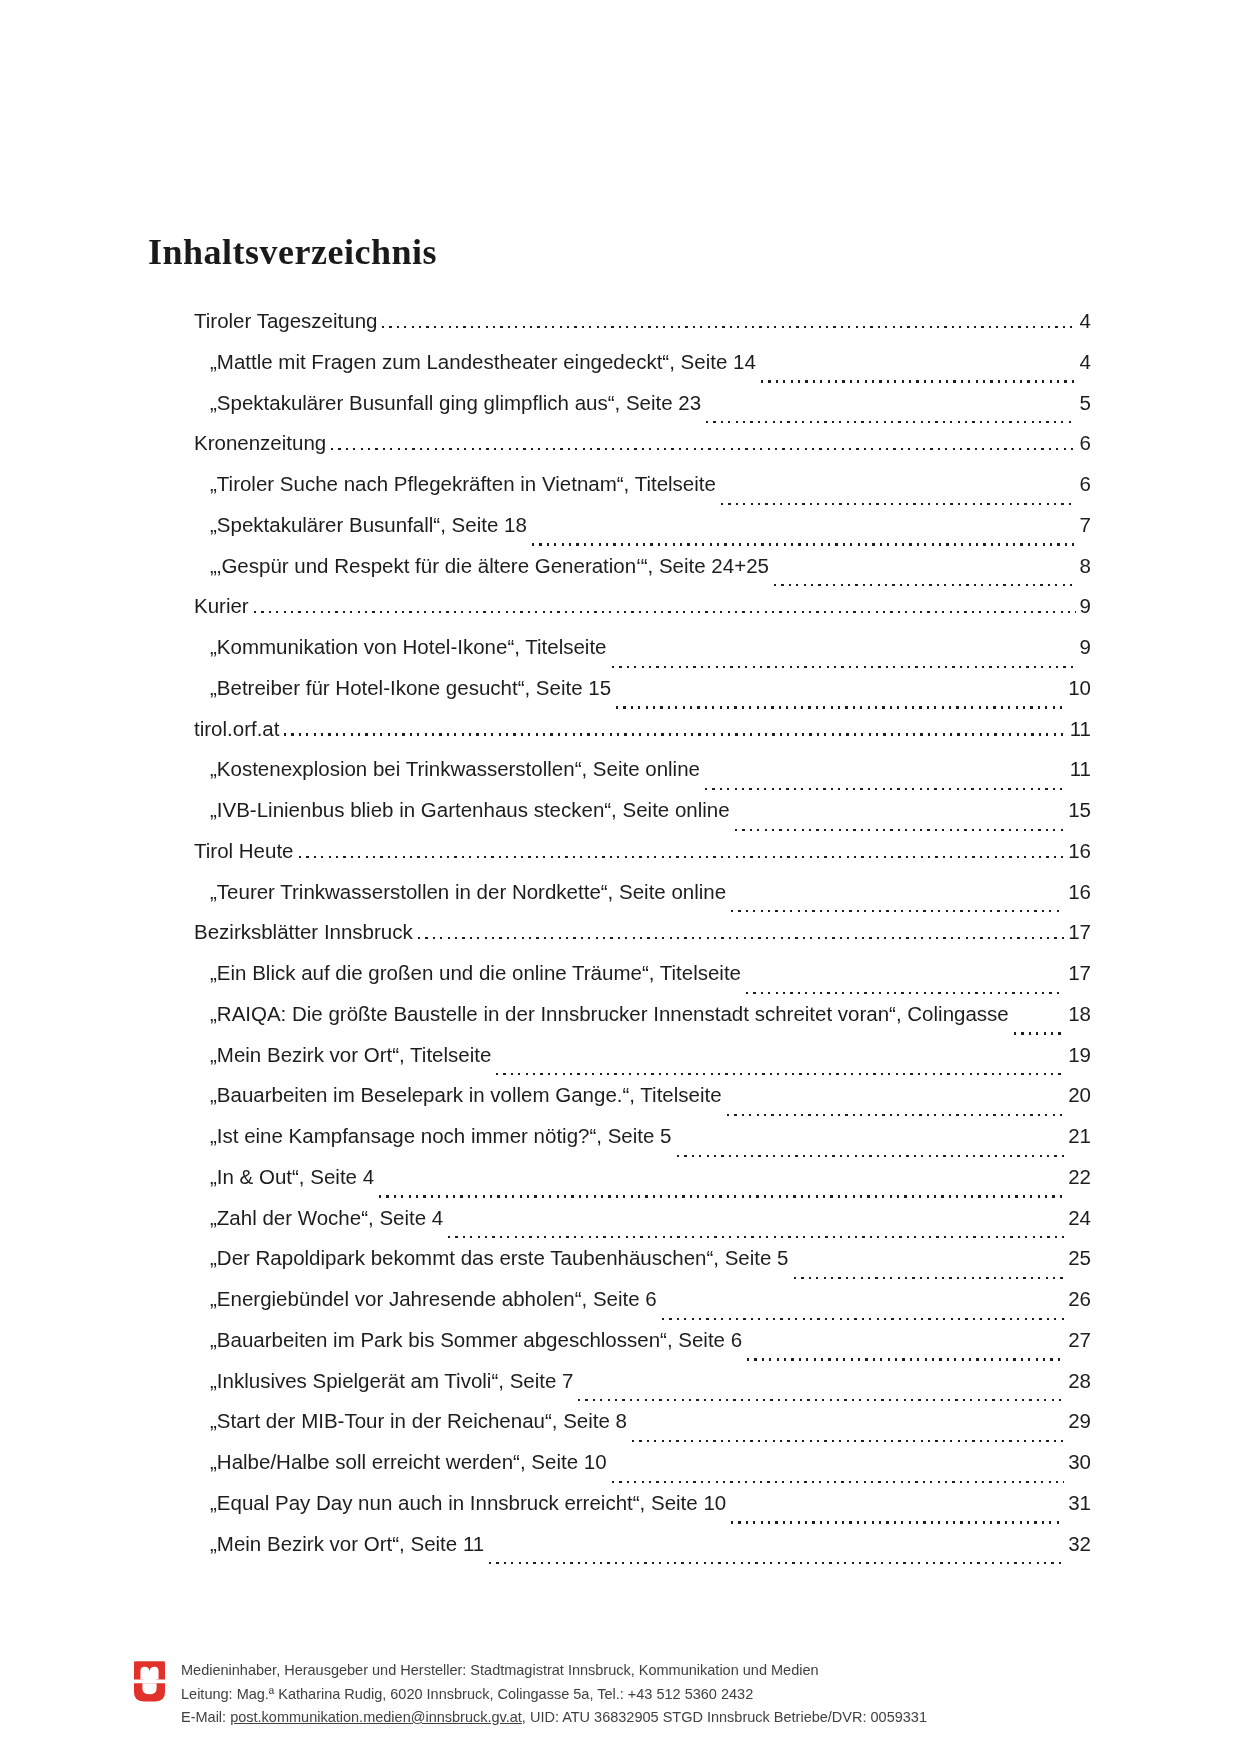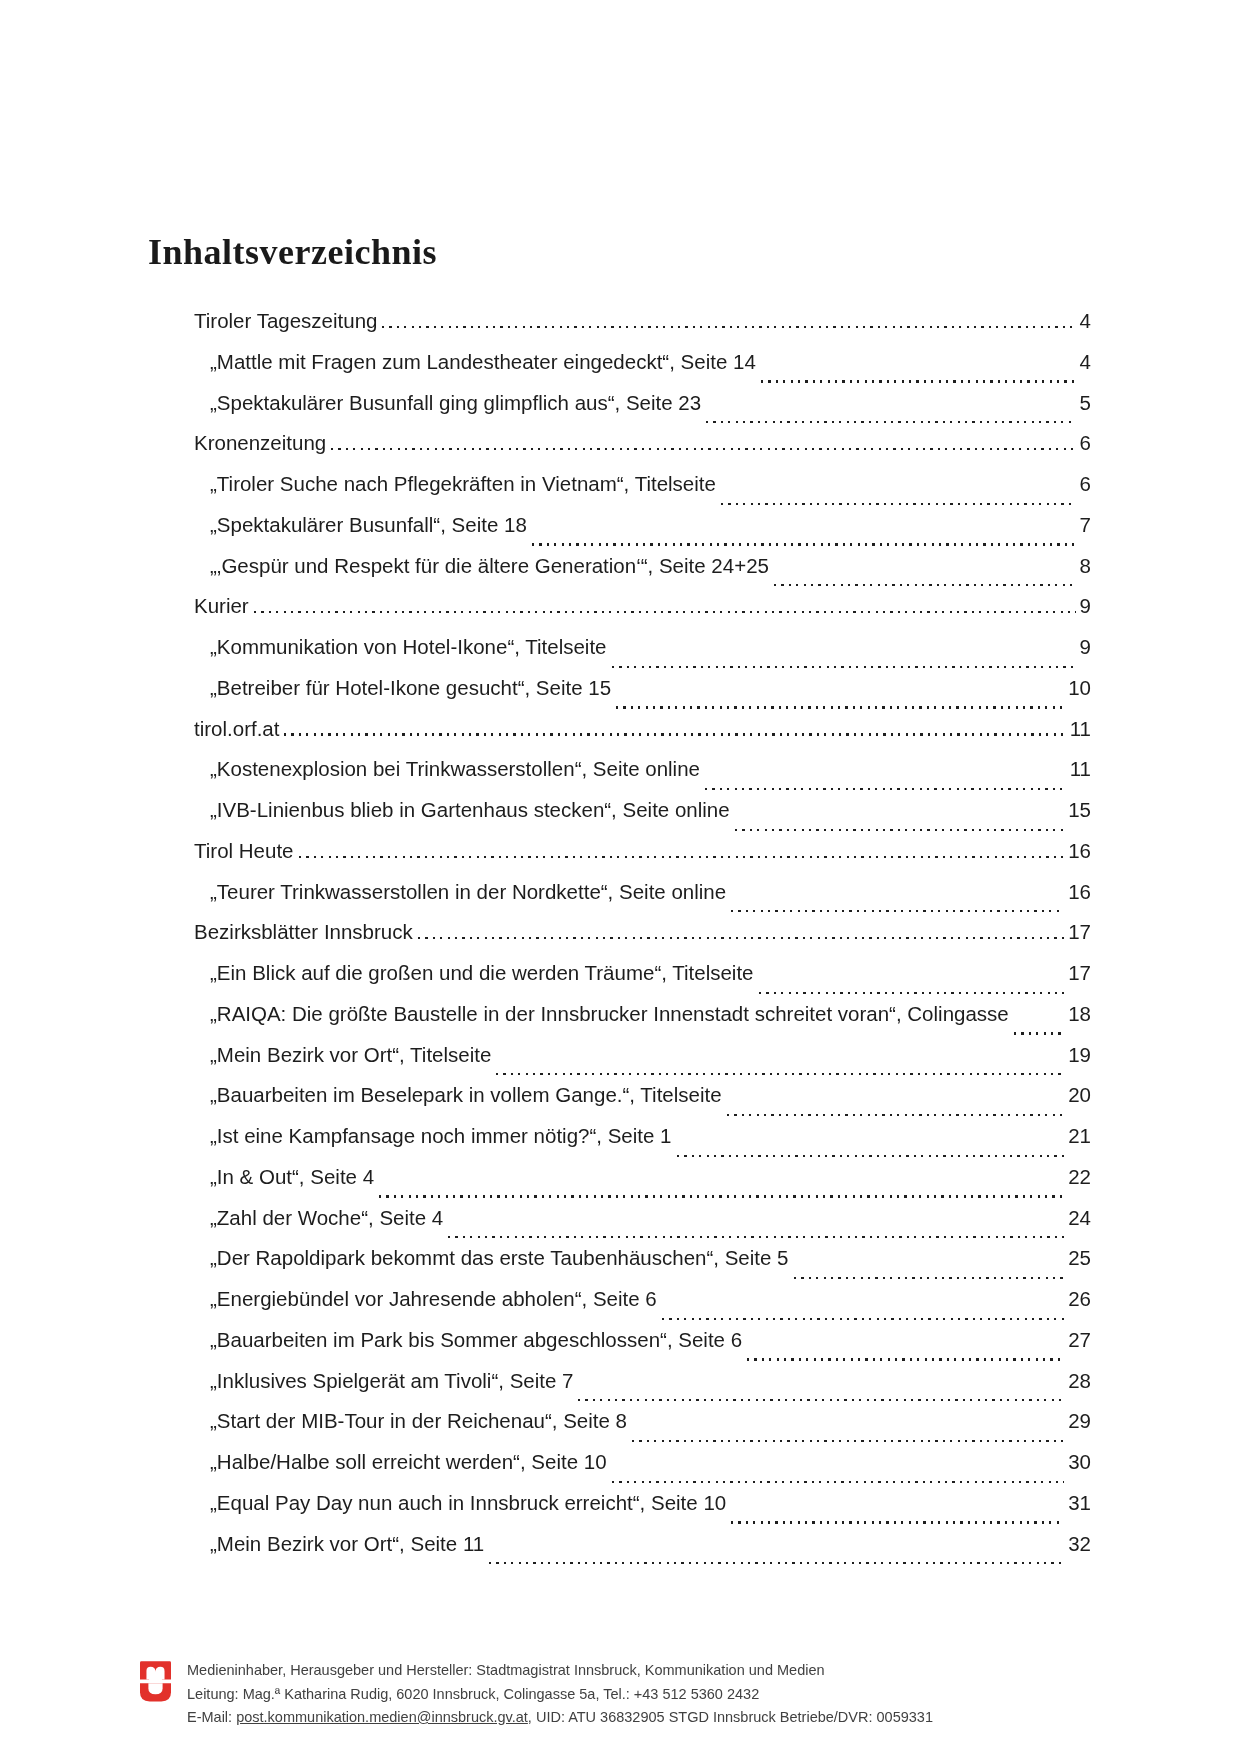--- a/index.html
+++ b/index.html
@@ -41,21 +41,21 @@
   .toc-dots{
     flex:1;
     min-width:10px;
     height:2.2px;
     margin:0 4px 0 5px;
     background-image:repeating-linear-gradient(to right,#1e1e1e 0 2.2px,transparent 2.2px 7.4px);
   }
   .toc-page{white-space:nowrap;flex-shrink:0;}
   .footer{
     position:absolute;
-    left:140px;top:1659px;
+    left:134px;top:1659px;
     display:flex;
     align-items:flex-start;
     gap:16px;
   }
   .footer-logo{flex-shrink:0;margin-top:2px;}
   .footer-text{
     font-size:14.5px;
     line-height:23.5px;
     color:#414141;
   }
@@ -147,41 +147,41 @@
       <span class="toc-label">„Teurer Trinkwasserstollen in der Nordkette“, Seite online</span>
       <span class="toc-dots"></span>
       <span class="toc-page">16</span>
     </div>
       <div class="toc-row level-1">
       <span class="toc-label">Bezirksblätter Innsbruck</span>
       <span class="toc-dots"></span>
       <span class="toc-page">17</span>
     </div>
       <div class="toc-row level-2">
-      <span class="toc-label">„Ein Blick auf die großen und die werden Träume“, Titelseite</span>
+      <span class="toc-label">„Ein Blick auf die großen und die online Träume“, Titelseite</span>
       <span class="toc-dots"></span>
       <span class="toc-page">17</span>
     </div>
       <div class="toc-row level-2">
       <span class="toc-label">„RAIQA: Die größte Baustelle in der Innsbrucker Innenstadt schreitet voran“, Colingasse</span>
       <span class="toc-dots"></span>
       <span class="toc-page">18</span>
     </div>
       <div class="toc-row level-2">
       <span class="toc-label">„Mein Bezirk vor Ort“, Titelseite</span>
       <span class="toc-dots"></span>
       <span class="toc-page">19</span>
     </div>
       <div class="toc-row level-2">
       <span class="toc-label">„Bauarbeiten im Beselepark in vollem Gange.“, Titelseite</span>
       <span class="toc-dots"></span>
       <span class="toc-page">20</span>
     </div>
       <div class="toc-row level-2">
-      <span class="toc-label">„Ist eine Kampfansage noch immer nötig?“, Seite 1</span>
+      <span class="toc-label">„Ist eine Kampfansage noch immer nötig?“, Seite 5</span>
       <span class="toc-dots"></span>
       <span class="toc-page">21</span>
     </div>
       <div class="toc-row level-2">
       <span class="toc-label">„In &amp; Out“, Seite 4</span>
       <span class="toc-dots"></span>
       <span class="toc-page">22</span>
     </div>
       <div class="toc-row level-2">
       <span class="toc-label">„Zahl der Woche“, Seite 4</span>

